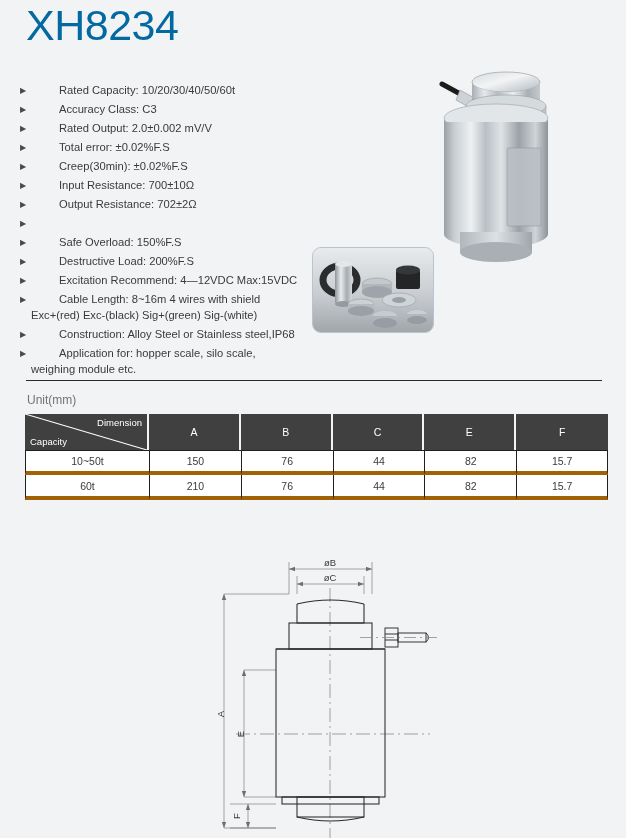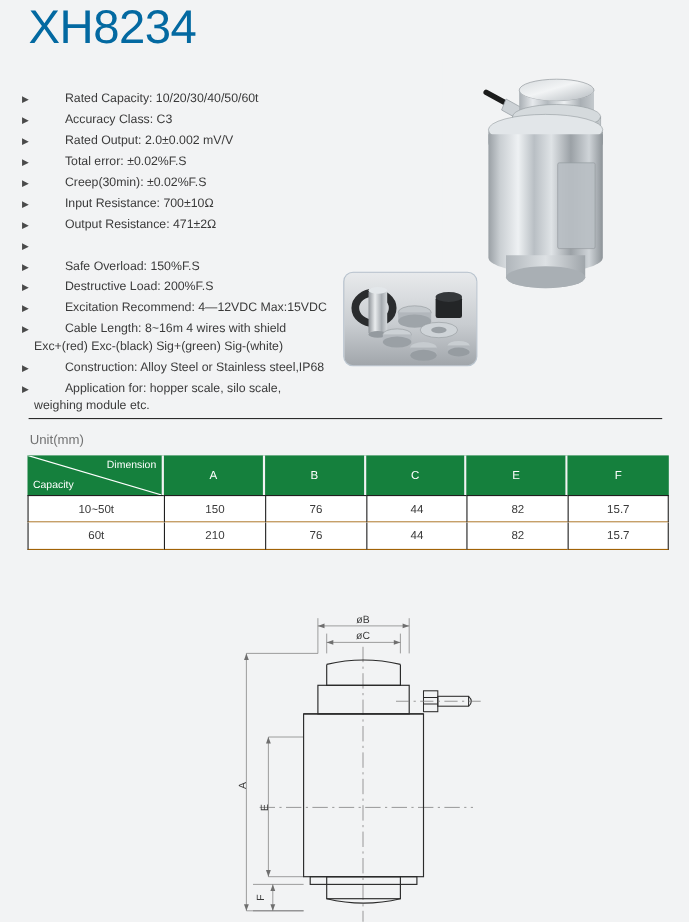--- a/index.html
+++ b/index.html
@@ -96,21 +96,21 @@
     border-spacing: 0;
     table-layout: fixed;
   }
   #dim-table th, #dim-table td {
     font-size: 10.5px;
     font-weight: normal;
     text-align: center;
     color: #3a3a3a;
   }
   #dim-table thead th {
-    background: #15803d;
+    background: #404040;
     color: #ffffff;
     height: 36px;
     border-right: 2px solid #f2f3f4;
     vertical-align: middle;
   }
   #dim-table thead th:last-child { border-right: none; }
   th.corner {
     position: relative;
     padding: 0;
     overflow: hidden;
@@ -129,21 +129,21 @@
   th.corner .lbl-cap {
     position: absolute;
     left: 5px; bottom: 3px;
     font-size: 9.5px;
     color: #ffffff;
   }
   #dim-table tbody td {
     background: #ffffff;
     height: 25px;
     border-left: 1px solid #1f1f1f;
-    border-bottom: 1px solid #a16207;
+    border-bottom: 4px solid #a16207;
   }
   #dim-table tbody tr:first-child td { border-top: 1px solid #1f1f1f; }
   #dim-table tbody td:last-child { border-right: 1px solid #1f1f1f; }
 
   
   #tech-drawing {
     position: absolute;
     left: 0; top: 532px;
     width: 582px; height: 318px; text-align: center;
   }
@@ -173,21 +173,21 @@
     <div class="spec-item">
       <span class="spec-bullet">▶</span>
       <span class="spec-text">Creep(30min): ±0.02%F.S</span>
     </div>
     <div class="spec-item">
       <span class="spec-bullet">▶</span>
       <span class="spec-text">Input Resistance: 700±10Ω</span>
     </div>
     <div class="spec-item">
       <span class="spec-bullet">▶</span>
-      <span class="spec-text">Output Resistance: 471±2Ω</span>
+      <span class="spec-text">Output Resistance: 702±2Ω</span>
     </div>
     <div class="spec-item">
       <span class="spec-bullet">▶</span>
     </div>
     <div class="spec-item">
       <span class="spec-bullet">▶</span>
       <span class="spec-text">Safe Overload: 150%F.S</span>
     </div>
     <div class="spec-item">
       <span class="spec-bullet">▶</span>

